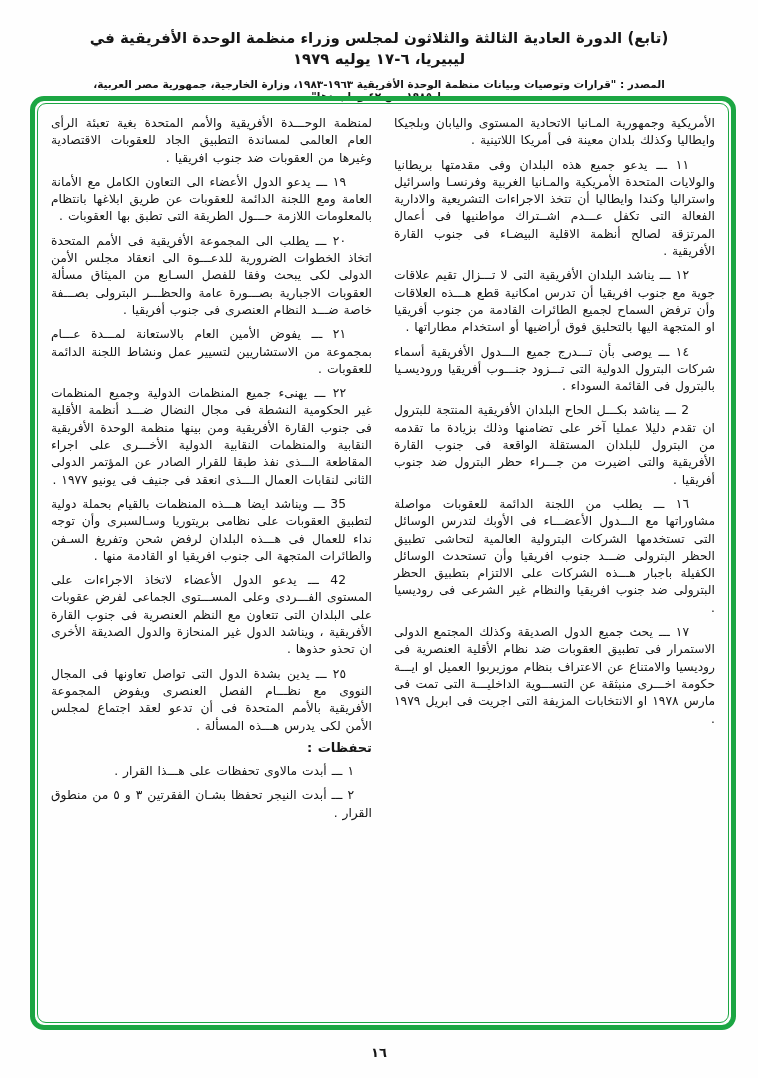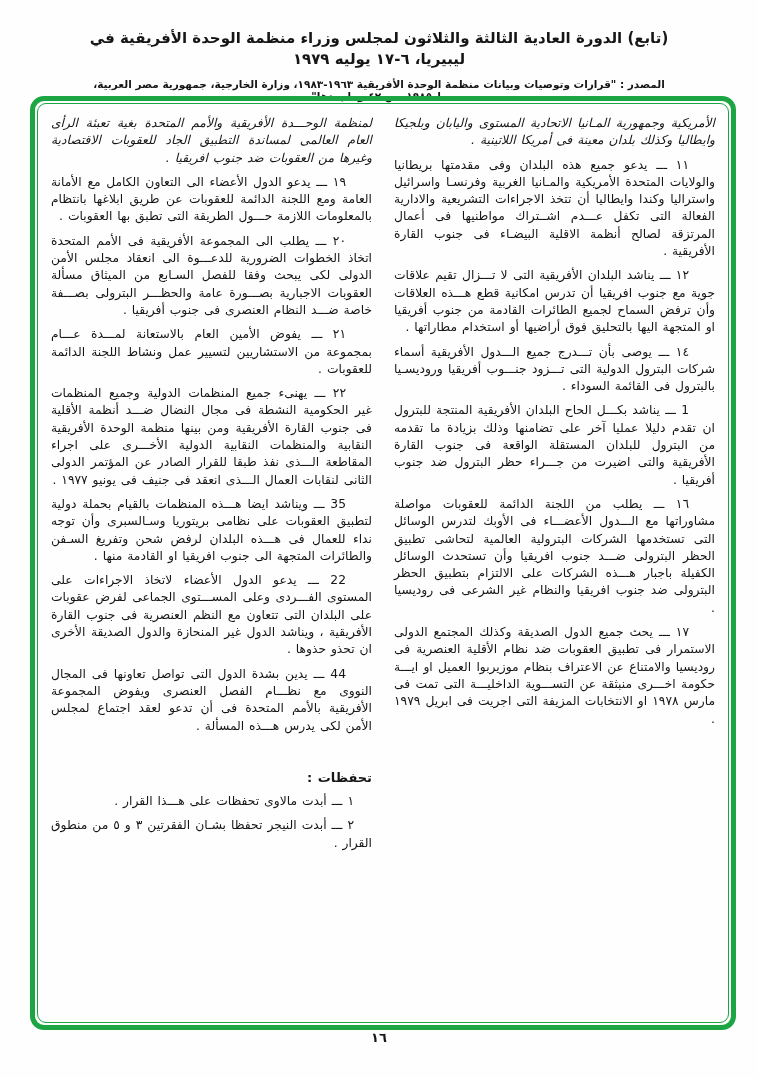--- a/index.html
+++ b/index.html
@@ -49,31 +49,31 @@
   }
   .col { flex:1 1 0; }
   .para {
     direction:rtl;
     text-align:justify;
     font-size:12.3px;
     line-height:17.3px;
     margin-top:7px;
     word-spacing:1px;
   }
-  .para.first { margin-top:0;font-style:italic; }
+  .para.first { margin-top:0; }
   .para.numbered { text-indent:26px; }
   .para.heading {
     font-weight:bold;
     font-size:13px;
     text-indent:0;
-    margin-top:34px;
+    margin-top:4px;
   }
   .para.res { text-indent:18px; }
   .page-number {
-    position:absolute; bottom:33px; left:0; right:0;
+    position:absolute; bottom:18px; left:0; right:0;
     text-align:center;
     font-size:13px; font-weight:bold;
     letter-spacing:2px;
   }
 </style>
 </head>
 <body>
 
 <div class="header">
   <div class="header-title" dir="rtl">(تابع) الدورة العادية الثالثة والثلاثون لمجلس وزراء منظمة الوحدة الأفريقية في ليبيريا، ٦-١٧ يوليه ١٩٧٩</div>
@@ -83,34 +83,34 @@
 <div class="frame">
   <div class="frame-inner-line"></div>
   <div class="frame-content">
     <div class="columns">
 
       <div class="col">
         <p class="para first">الأمريكية وجمهورية المـانيا الاتحادية المستوى واليابان وبلجيكا وايطاليا وكذلك بلدان معينة فى أمريكا اللاتينية .</p>
         <p class="para numbered">١١ ـــ يدعو جميع هذه البلدان وفى مقدمتها بريطانيا والولايات المتحدة الأمريكية والمـانيا الغربية وفرنسـا واسرائيل واستراليا وكندا وايطاليا أن تتخذ الاجراءات التشريعية والادارية الفعالة التى تكفل عـــدم اشــتراك مواطنيها فى أعمال المرتزقة لصالح أنظمة الاقلية البيضـاء فى جنوب القارة الأفريقية .</p>
         <p class="para numbered">١٢ ـــ يناشد البلدان الأفريقية التى لا تـــزال تقيم علاقات جوية مع جنوب افريقيا أن تدرس امكانية قطع هـــذه العلاقات وأن ترفض السماح لجميع الطائرات القادمة من جنوب أفريقيا او المتجهة اليها بالتحليق فوق أراضيها أو استخدام مطاراتها .</p>
         <p class="para numbered">١٤ ـــ يوصى بأن تـــدرج جميع الـــدول الأفريقية أسماء شركات البترول الدولية التى تـــزود جنـــوب أفريقيا وروديسـيا بالبترول فى القائمة السوداء .</p>
-        <p class="para numbered">1 ـــ يناشد بكـــل الحاح البلدان الأفريقية المنتجة للبترول ان تقدم دليلا عمليا آخر على تضامنها وذلك بزيادة ما تقدمه من البترول للبلدان المستقلة الواقعة فى جنوب القارة الأفريقية والتى اضيرت من جـــراء حظر البترول ضد جنوب أفريقيا .</p>
+        <p class="para numbered">2 ـــ يناشد بكـــل الحاح البلدان الأفريقية المنتجة للبترول ان تقدم دليلا عمليا آخر على تضامنها وذلك بزيادة ما تقدمه من البترول للبلدان المستقلة الواقعة فى جنوب القارة الأفريقية والتى اضيرت من جـــراء حظر البترول ضد جنوب أفريقيا .</p>
         <p class="para numbered">١٦ ـــ يطلب من اللجنة الدائمة للعقوبات مواصلة مشاوراتها مع الـــدول الأعضـــاء فى الأوبك لتدرس الوسائل التى تستخدمها الشركات البترولية العالمية لتحاشى تطبيق الحظر البترولى ضـــد جنوب افريقيا وأن تستحدث الوسائل الكفيلة باجبار هـــذه الشركات على الالتزام بتطبيق الحظر البترولى ضد جنوب افريقيا والنظام غير الشرعى فى روديسيا .</p>
         <p class="para numbered">١٧ ـــ يحث جميع الدول الصديقة وكذلك المجتمع الدولى الاستمرار فى تطبيق العقوبات ضد نظام الأقلية العنصرية فى روديسيا والامتناع عن الاعتراف بنظام موزيربوا العميل او ايـــة حكومة اخـــرى منبثقة عن التســـوية الداخليـــة التى تمت فى مارس ١٩٧٨ او الانتخابات المزيفة التى اجريت فى ابريل ١٩٧٩ .</p>
       </div>
 
       <div class="col">
         <p class="para first">لمنظمة الوحـــدة الأفريقية والأمم المتحدة بغية تعبئة الرأى العام العالمى لمساندة التطبيق الجاد للعقوبات الاقتصادية وغيرها من العقوبات ضد جنوب افريقيا .</p>
         <p class="para numbered">١٩ ـــ يدعو الدول الأعضاء الى التعاون الكامل مع الأمانة العامة ومع اللجنة الدائمة للعقوبات عن طريق ابلاغها بانتظام بالمعلومات اللازمة حـــول الطريقة التى تطبق بها العقوبات .</p>
         <p class="para numbered">٢٠ ـــ يطلب الى المجموعة الأفريقية فى الأمم المتحدة اتخاذ الخطوات الضرورية للدعـــوة الى انعقاد مجلس الأمن الدولى لكى يبحث وفقا للفصل السـابع من الميثاق مسألة العقوبات الاجبارية بصـــورة عامة والحظـــر البترولى بصـــفة خاصة ضـــد النظام العنصرى فى جنوب أفريقيا .</p>
         <p class="para numbered">٢١ ـــ يفوض الأمين العام بالاستعانة لمـــدة عـــام بمجموعة من الاستشاريين لتسيير عمل ونشاط اللجنة الدائمة للعقوبات .</p>
         <p class="para numbered">٢٢ ـــ يهنىء جميع المنظمات الدولية وجميع المنظمات غير الحكومية النشطة فى مجال النضال ضـــد أنظمة الأقلية فى جنوب القارة الأفريقية ومن بينها منظمة الوحدة الأفريقية النقابية والمنظمات النقابية الدولية الأخـــرى على اجراء المقاطعة الـــذى نفذ طبقا للقرار الصادر عن المؤتمر الدولى الثانى لنقابات العمال الـــذى انعقد فى جنيف فى يونيو ١٩٧٧ .</p>
         <p class="para numbered">35 ـــ ويناشد ايضا هـــذه المنظمات بالقيام بحملة دولية لتطبيق العقوبات على نظامى بريتوريا وسـالسبرى وأن توجه نداء للعمال فى هـــذه البلدان لرفض شحن وتفريغ السـفن والطائرات المتجهة الى جنوب افريقيا او القادمة منها .</p>
-        <p class="para numbered">22 ـــ يدعو الدول الأعضاء لاتخاذ الاجراءات على المستوى الفـــردى وعلى المســـتوى الجماعى لفرض عقوبات على البلدان التى تتعاون مع النظم العنصرية فى جنوب القارة الأفريقية ، ويناشد الدول غير المنحازة والدول الصديقة الأخرى ان تحذو حذوها .</p>
-        <p class="para numbered">44 ـــ يدين بشدة الدول التى تواصل تعاونها فى المجال النووى مع نظـــام الفصل العنصرى ويفوض المجموعة الأفريقية بالأمم المتحدة فى أن تدعو لعقد اجتماع لمجلس الأمن لكى يدرس هـــذه المسألة .</p>
+        <p class="para numbered">42 ـــ يدعو الدول الأعضاء لاتخاذ الاجراءات على المستوى الفـــردى وعلى المســـتوى الجماعى لفرض عقوبات على البلدان التى تتعاون مع النظم العنصرية فى جنوب القارة الأفريقية ، ويناشد الدول غير المنحازة والدول الصديقة الأخرى ان تحذو حذوها .</p>
+        <p class="para numbered">٢٥ ـــ يدين بشدة الدول التى تواصل تعاونها فى المجال النووى مع نظـــام الفصل العنصرى ويفوض المجموعة الأفريقية بالأمم المتحدة فى أن تدعو لعقد اجتماع لمجلس الأمن لكى يدرس هـــذه المسألة .</p>
         <p class="para heading">تحفظات :</p>
         <p class="para res">١ ـــ أبدت مالاوى تحفظات على هـــذا القرار .</p>
         <p class="para res">٢ ـــ أبدت النيجر تحفظا بشـان الفقرتين ٣ و ٥ من منطوق القرار .</p>
       </div>
 
     </div>
   </div>
 </div>
 
 <div class="page-number">١٦</div>

